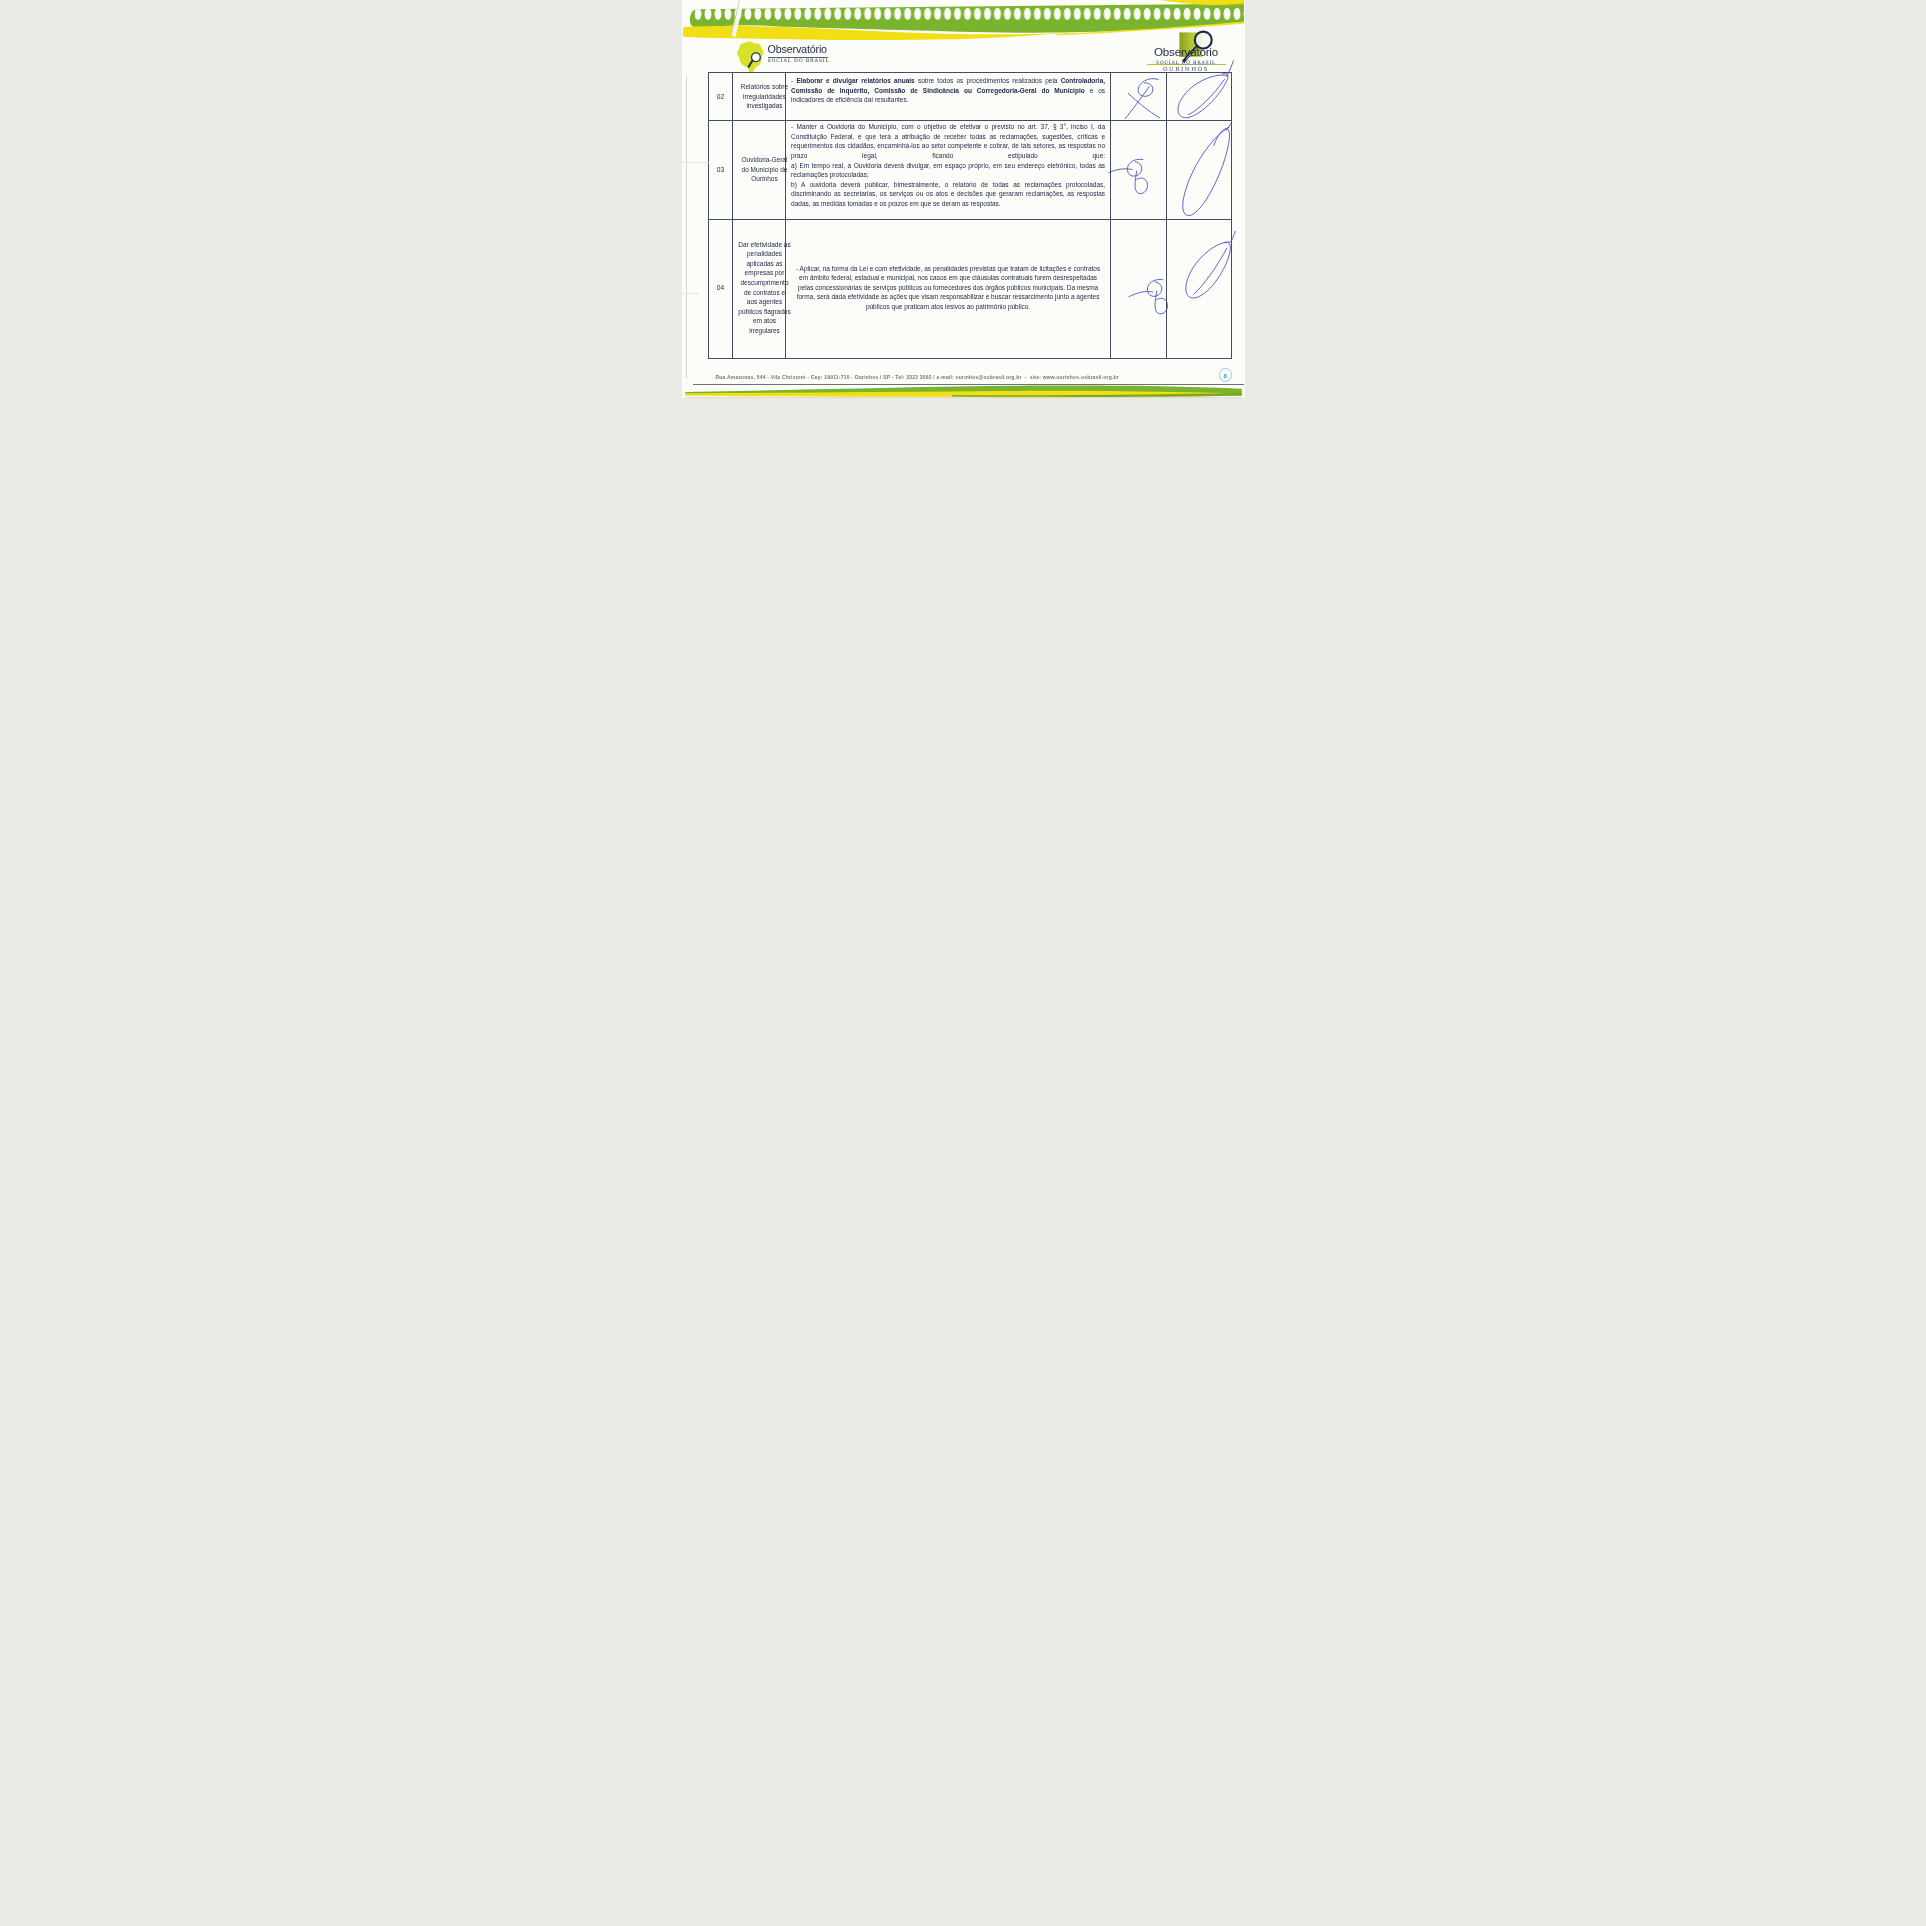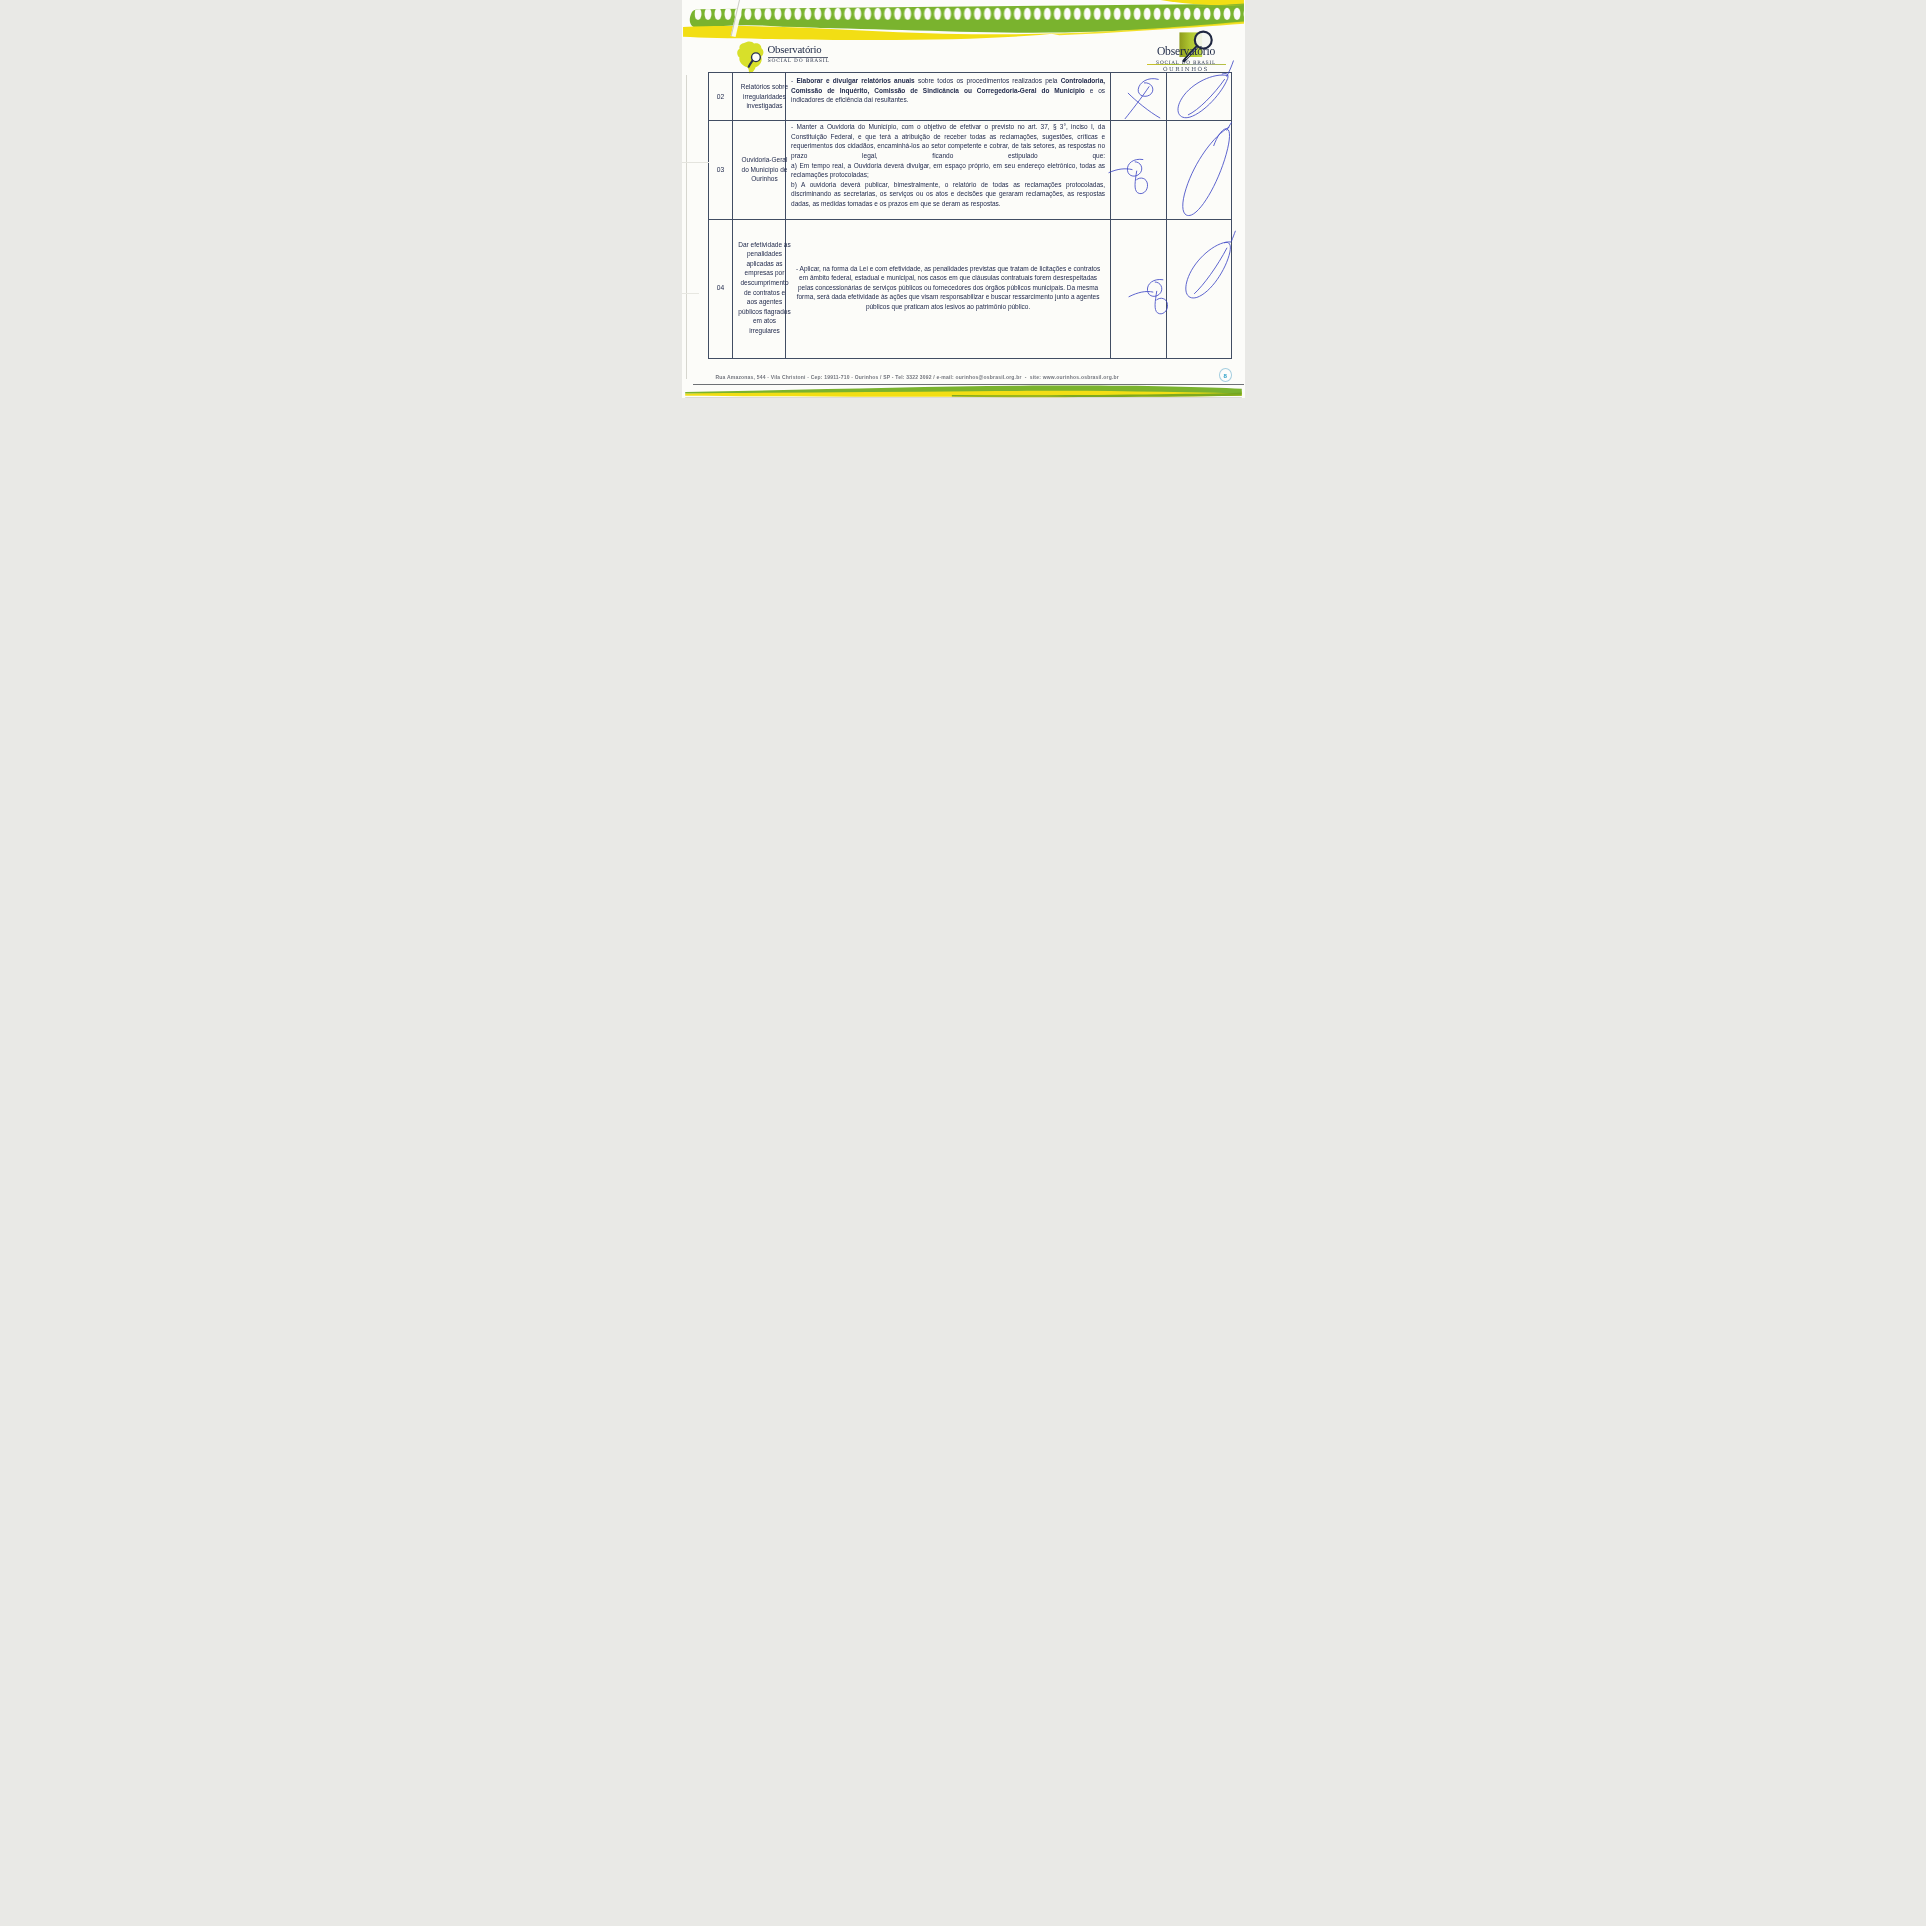--- a/index.html
+++ b/index.html
@@ -2,21 +2,21 @@
 <html style="font-size:6.2px"><head>
 <meta charset="utf-8">
 <style>
   html,body{margin:0;padding:0;background:#e9e9e6;}
   .page{position:relative;width:563px;height:398px;margin:0 auto;background:#fcfcf9;
         overflow:hidden;font-family:"Liberation Sans",sans-serif;}
   .abs{position:absolute;}
   svg{display:block;}
 
   
-  .logo-title{font-family:Liberation Serif, serif;color:#1d2845;letter-spacing:-0.2px;}
+  .logo-title{font-family:Liberation Sans, sans-serif;color:#1d2845;letter-spacing:-0.2px;}
   .logo-sub{font-family:"DejaVu Serif",serif;color:#273049;}
   .lleft-title{left:86px;top:43px;font-size:10.8px;}
   .lleft-line{left:86px;top:57px;width:60px;height:0.8px;background:#2a3148;opacity:.75;}
   .lleft-sub{left:86px;top:58px;font-size:4.8px;letter-spacing:0.8px;}
   .lright-block{left:462px;top:45px;width:85px;text-align:center;}
   .lright-title{font-size:11.6px;}
   .lright-sub{font-size:4.6px;letter-spacing:0.8px;margin-top:1.5px;}
   .lright-line{left:465px;top:64px;width:79px;height:0.8px;
                background:linear-gradient(90deg,#cfc42e,#9db32c 35%,#95a0a5 65%,#b9c43a);}
   .lright-city{left:465px;top:66px;width:79px;text-align:center;font-family:"DejaVu Serif",serif;

